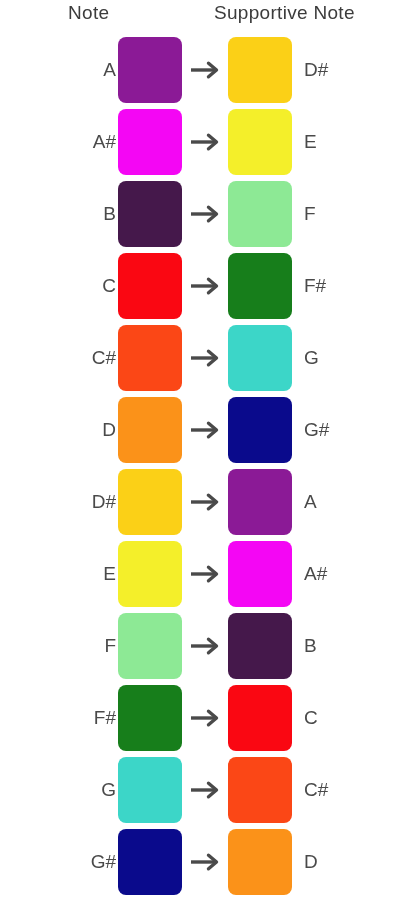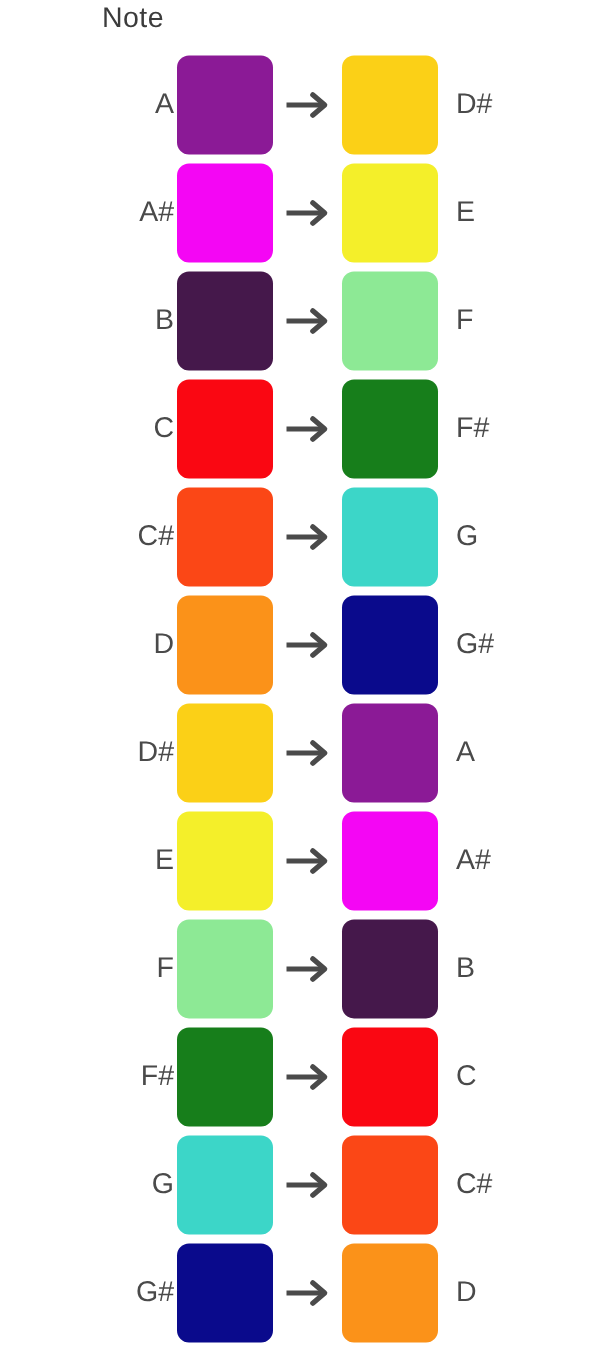--- a/index.html
+++ b/index.html
@@ -112,20 +112,21 @@
     text-align: left;
   }
 </style>
 </head>
 <body>
 
 <div id="chart">
 
   <div class="header-row">
     <div class="header-label header-note">Note</div>
+    <div class="header-label header-supportive">Supportive Note</div>
   </div>
 
   <div class="rows" id="rows-container">
       <div class="map-row">
         <div class="note-label">A</div>
         <div class="swatch swatch-note" style="background: rgb(139, 26, 150);"></div>
         <div class="arrow">
           <svg width="32" height="22" viewBox="0 0 32 22" aria-hidden="true">
             <path d="M1 11 H24" stroke="#4a4a4a" stroke-width="3.4" stroke-linecap="butt"></path>
             <path d="M18.5 4.2 L26.5 11 L18.5 17.8" fill="none" stroke="#4a4a4a" stroke-width="3.4" stroke-linecap="round" stroke-linejoin="round"></path>

